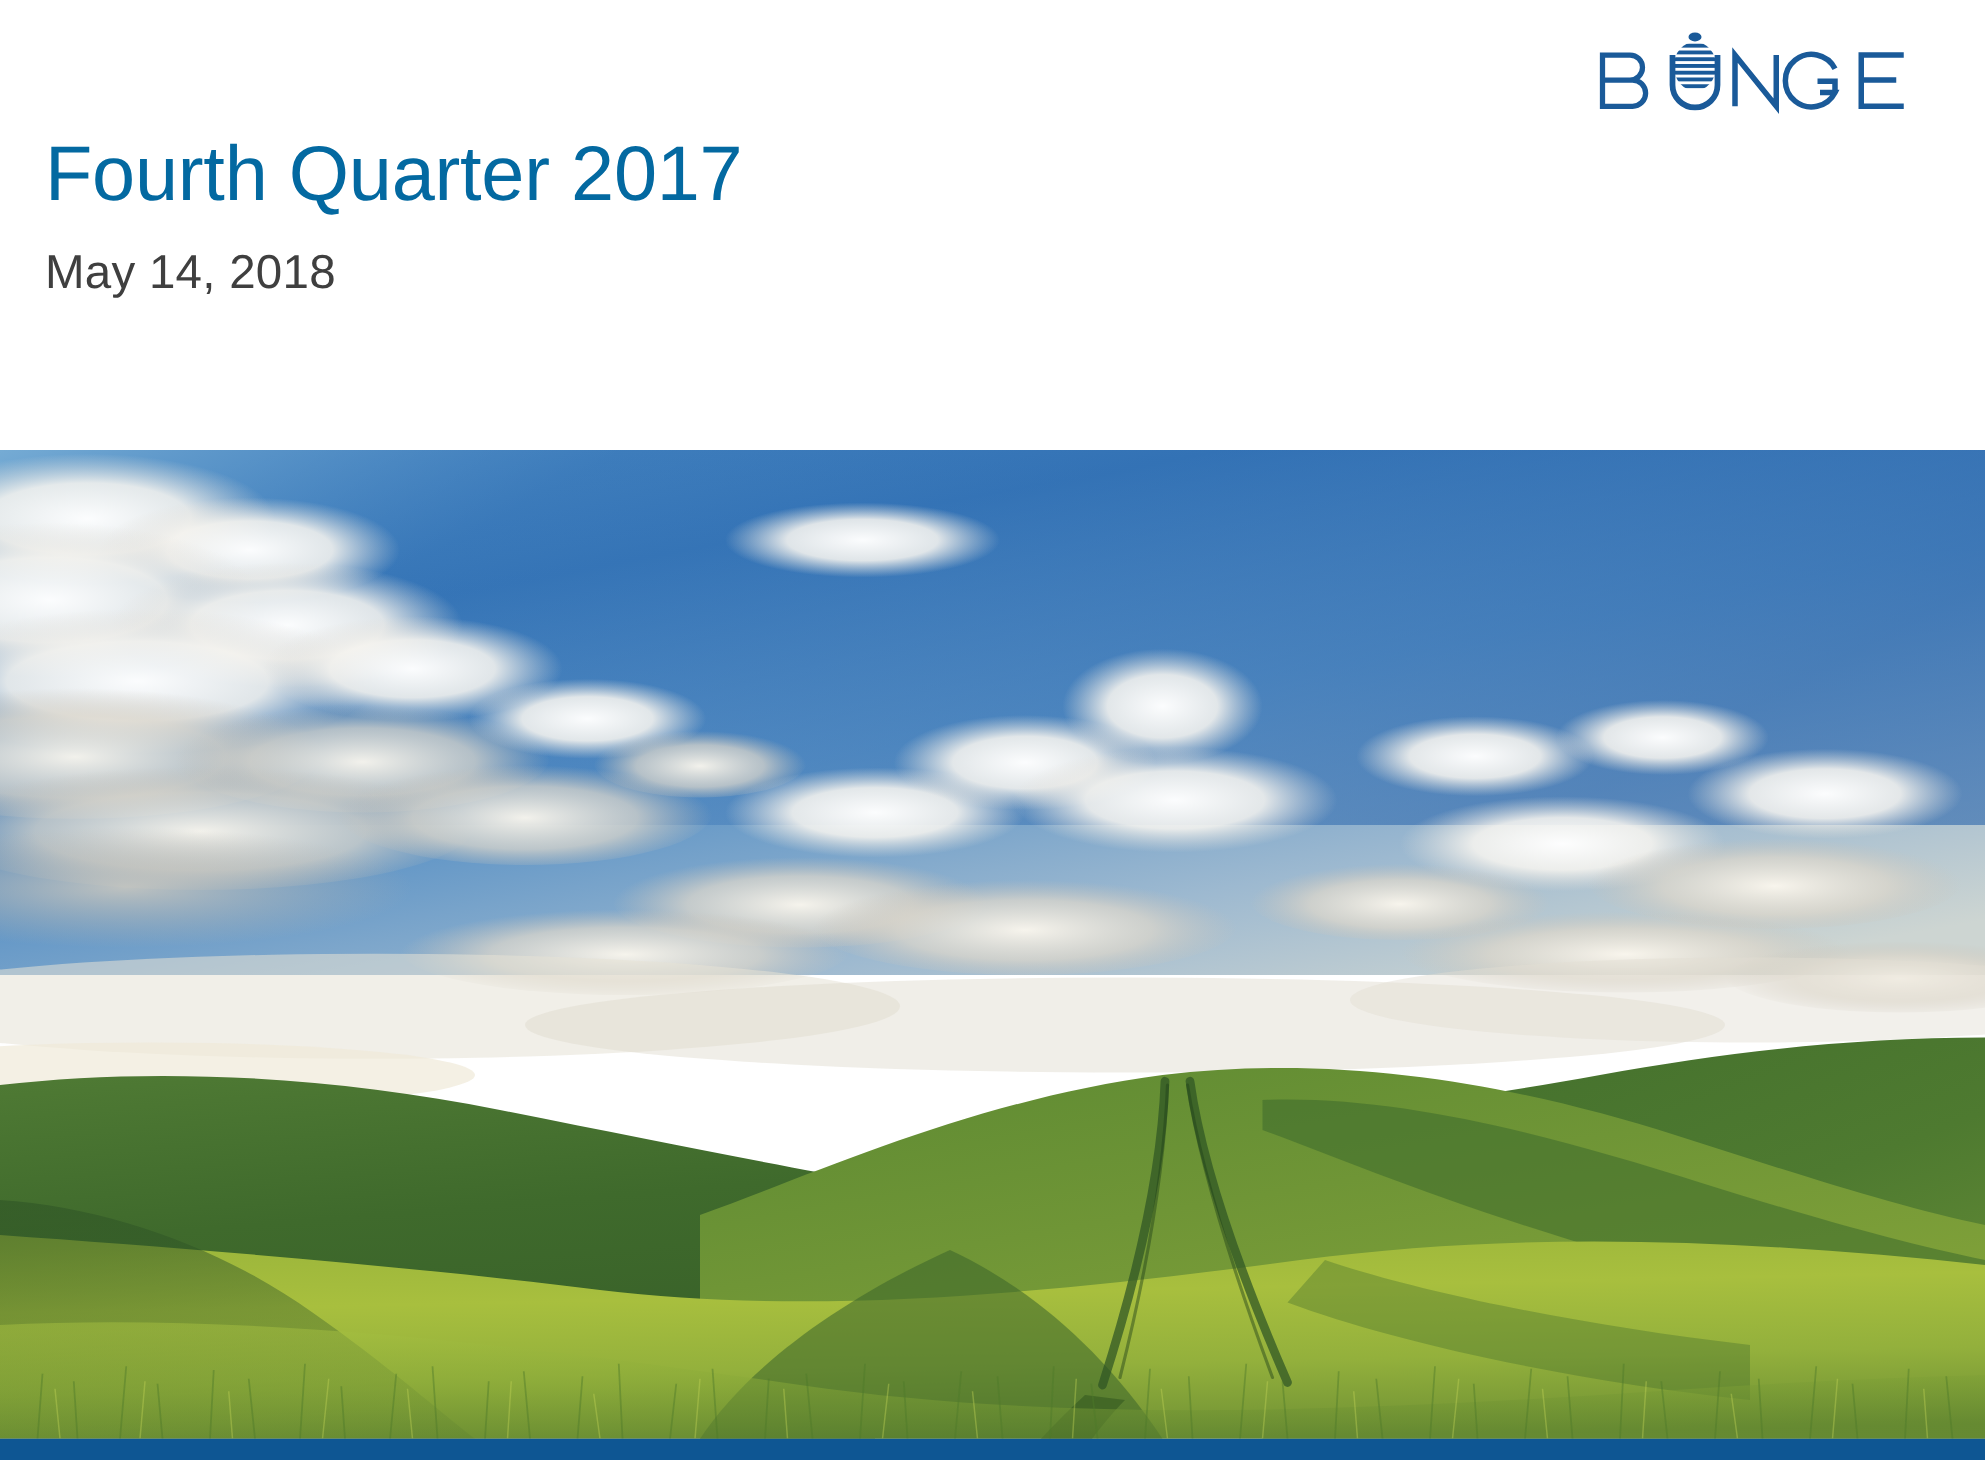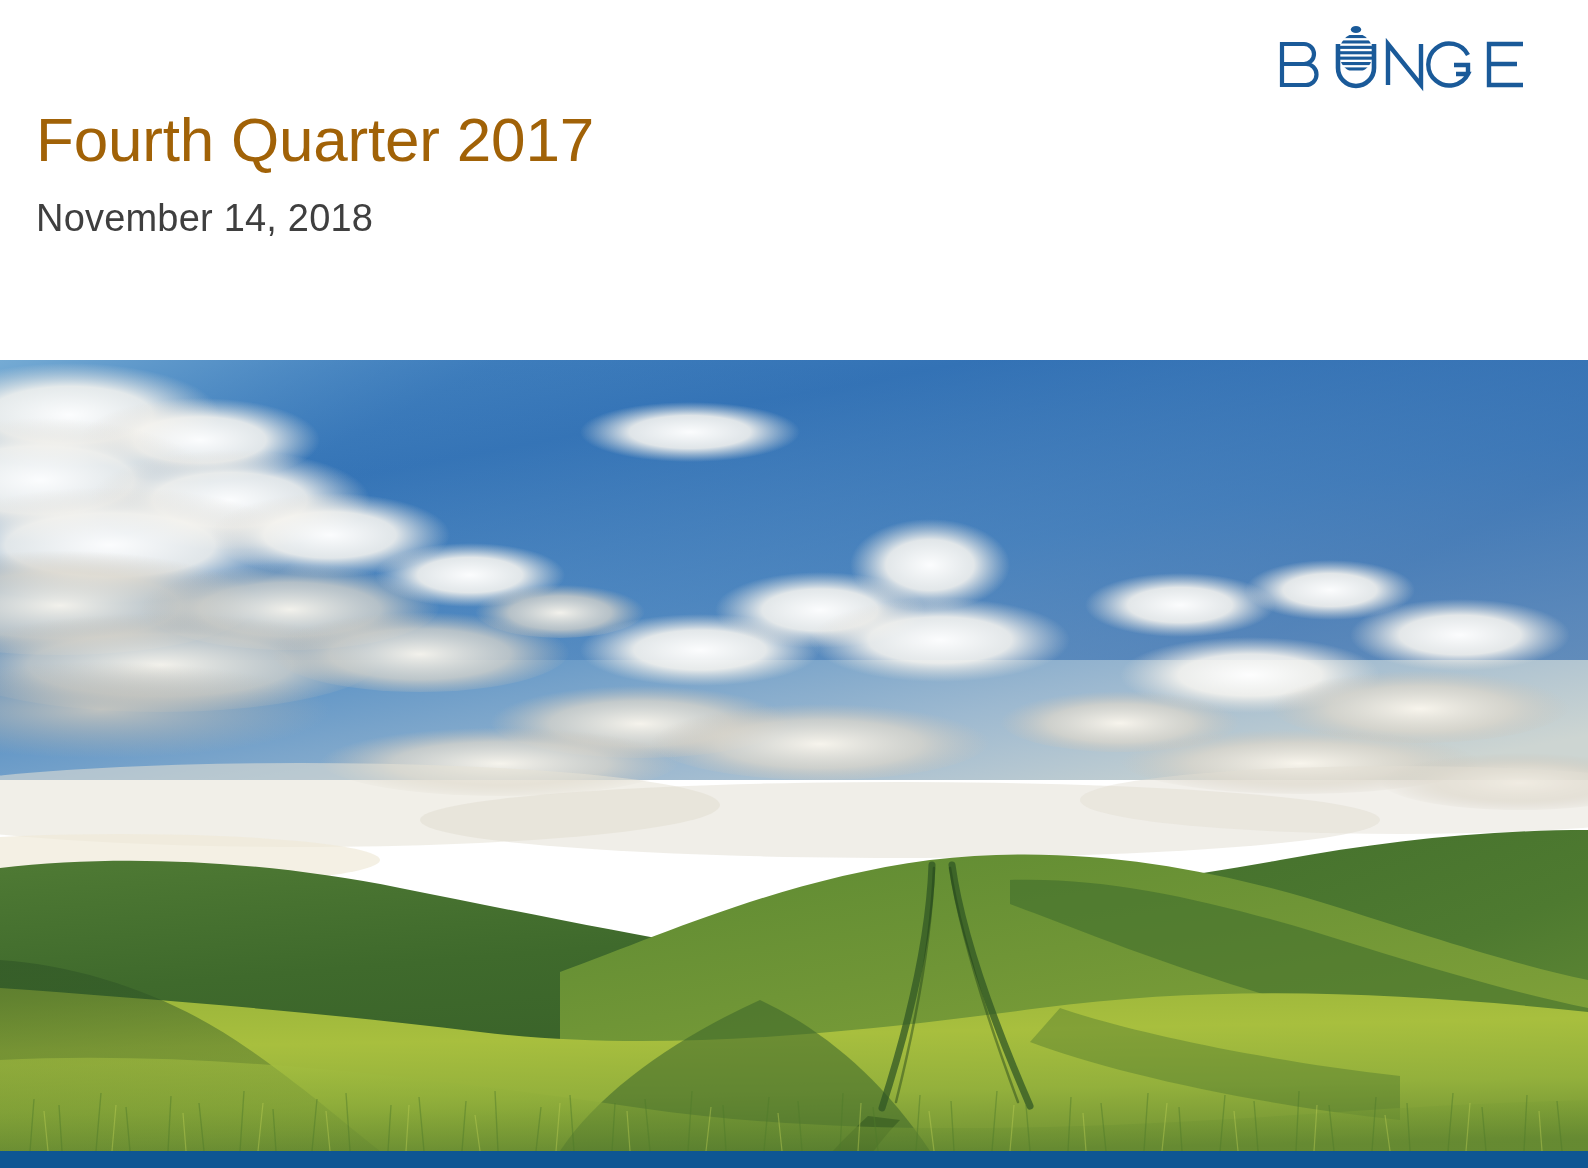--- a/index.html
+++ b/index.html
@@ -40,21 +40,21 @@
   .logo svg { display: block; }
 
   .title-block {
     position: absolute;
     left: 36px;
     top: 100px;
     width: 1200px;
   }
 
   .title-line {
-    color: #a16207;
+    color: #0369a1;
     font-size: 62px;
     line-height: 1.30;
     font-weight: 400;
     letter-spacing: -0.2px;
     white-space: nowrap;
     font-family: "Liberation Sans", sans-serif;
   }
 
   .subtitle {
     color: #3f3f3f;
@@ -124,21 +124,21 @@
 
           <path d="M196 33 a21 21 0 1 0 0 19 h-12 m12 0 v-9 h-14" stroke-width="4.4" fill="none" stroke-linecap="butt"></path>
 
           <path d="M251 22 h-34 v41 h34 M217 42 h28" stroke-width="4.4" fill="none"></path>
         </g>
       </svg>
     </div>
 
     <div class="title-block">
       <div class="title-line">Fourth Quarter 2017</div>
-      <div class="subtitle">November 14, 2018</div>
+      <div class="subtitle">May 14, 2018</div>
     </div>
   </div>
 
   <div class="photo">
     <svg viewBox="0 0 1588 791" preserveAspectRatio="none" xmlns="http://www.w3.org/2000/svg">
       <defs>
 
         <linearGradient id="sky" x1="0.15" y1="0" x2="0.85" y2="1">
           <stop offset="0%" stop-color="#3f7fbd"></stop>
           <stop offset="22%" stop-color="#2f6fb3"></stop>

